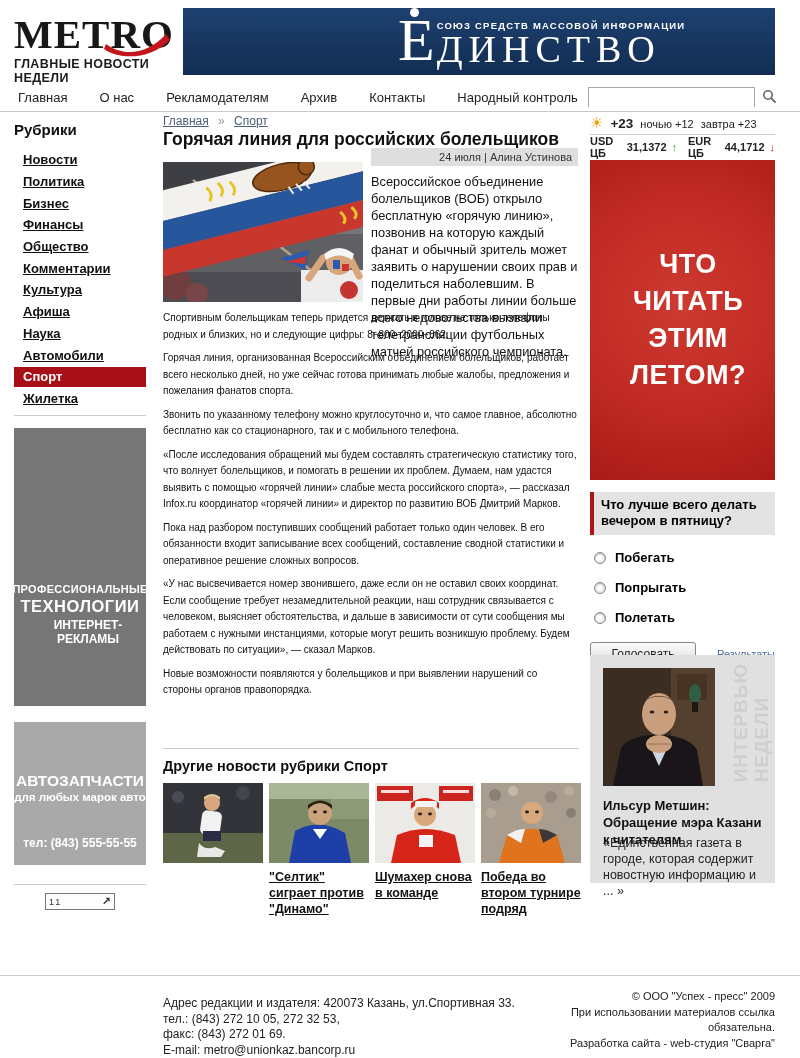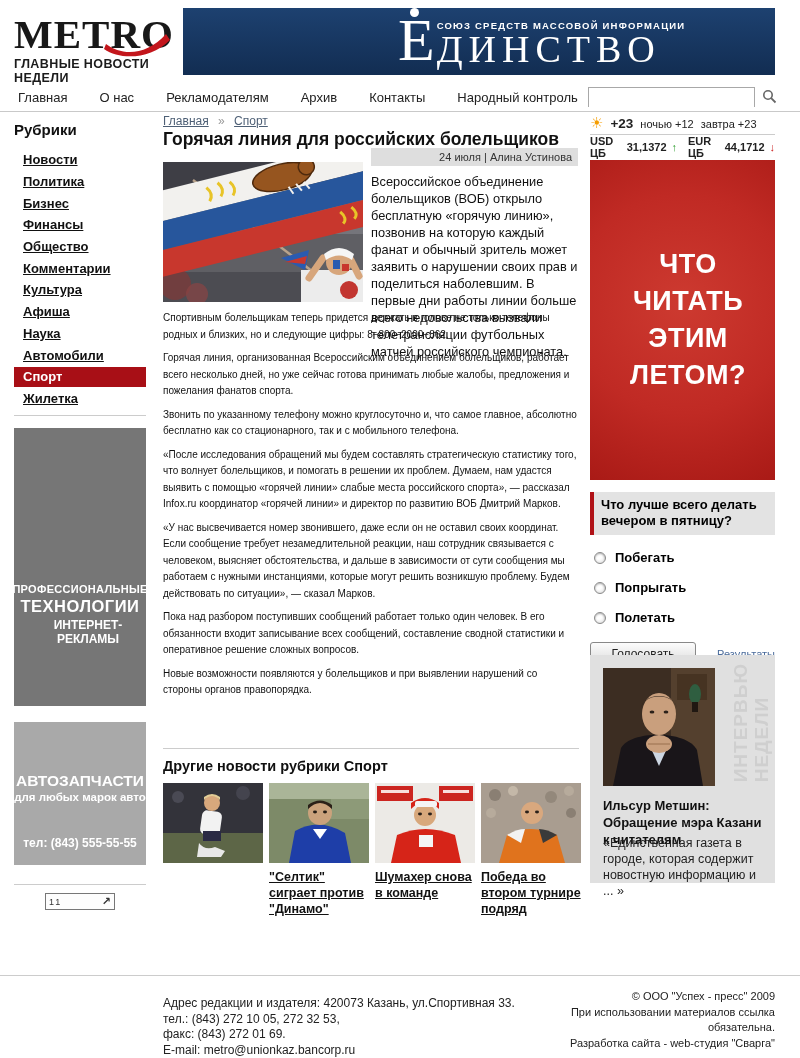--- a/index.html
+++ b/index.html
@@ -324,22 +324,22 @@
       <div class="meta-bar">24 июля | Алина Устинова</div>
       <p class="lead">Всероссийское объединение болельщиков (ВОБ) открыло бесплатную «горячую линию», позвонив на которую каждый фанат и обычный зритель может заявить о нарушении своих прав и поделиться наболевшим. В первые дни работы линии больше всего недовольства вызвали телетрансляции футбольных матчей российского чемпионата.</p>
     </div>
   </div>
 
   <div class="article-body">
     <p>Спортивным болельщикам теперь придется держать в голове не только телефоны родных и близких, но и следующие цифры: 8−800−2000−862.</p>
     <p>Горячая линия, организованная Всероссийским объединением болельщиков, работает всего несколько дней, но уже сейчас готова принимать любые жалобы, предложения и пожелания фанатов спорта.</p>
     <p>Звонить по указанному телефону можно круглосуточно и, что самое главное, абсолютно бесплатно как со стационарного, так и с мобильного телефона.</p>
     <p>«После исследования обращений мы будем составлять стратегическую статистику того, что волнует болельщиков, и помогать в решении их проблем. Думаем, нам удастся выявить с помощью «горячей линии» слабые места российского спорта», — рассказал Infox.ru координатор «горячей линии» и директор по развитию ВОБ Дмитрий Марков.</p>
+    <p>Пока над разбором поступивших сообщений работает только один человек. В его обязанности входит записывание всех сообщений, составление сводной статистики и оперативное решение сложных вопросов.</p>
     <p>«У нас высвечивается номер звонившего, даже если он не оставил своих координат. Если сообщение требует незамедлительной реакции, наш сотрудник связывается с человеком, выясняет обстоятельства, и дальше в зависимости от сути сообщения мы работаем с нужными инстанциями, которые могут решить возникшую проблему. Будем действовать по ситуации», — сказал Марков.</p>
-    <p>Пока над разбором поступивших сообщений работает только один человек. В его обязанности входит записывание всех сообщений, составление сводной статистики и оперативное решение сложных вопросов.</p>
     <p>Новые возможности появляются у болельщиков и при выявлении нарушений со стороны органов правопорядка.</p>
   </div>
 
   <div class="related">
     <div class="related-heading">Другие новости рубрики Спорт</div>
     <div class="related-items">
       <div class="rel-item">
         <svg class="rel-img" viewBox="0 0 100 80" preserveAspectRatio="none">
           <rect width="100" height="80" fill="#33333a"></rect>
           <rect y="50" width="100" height="30" fill="#5d6647"></rect>

